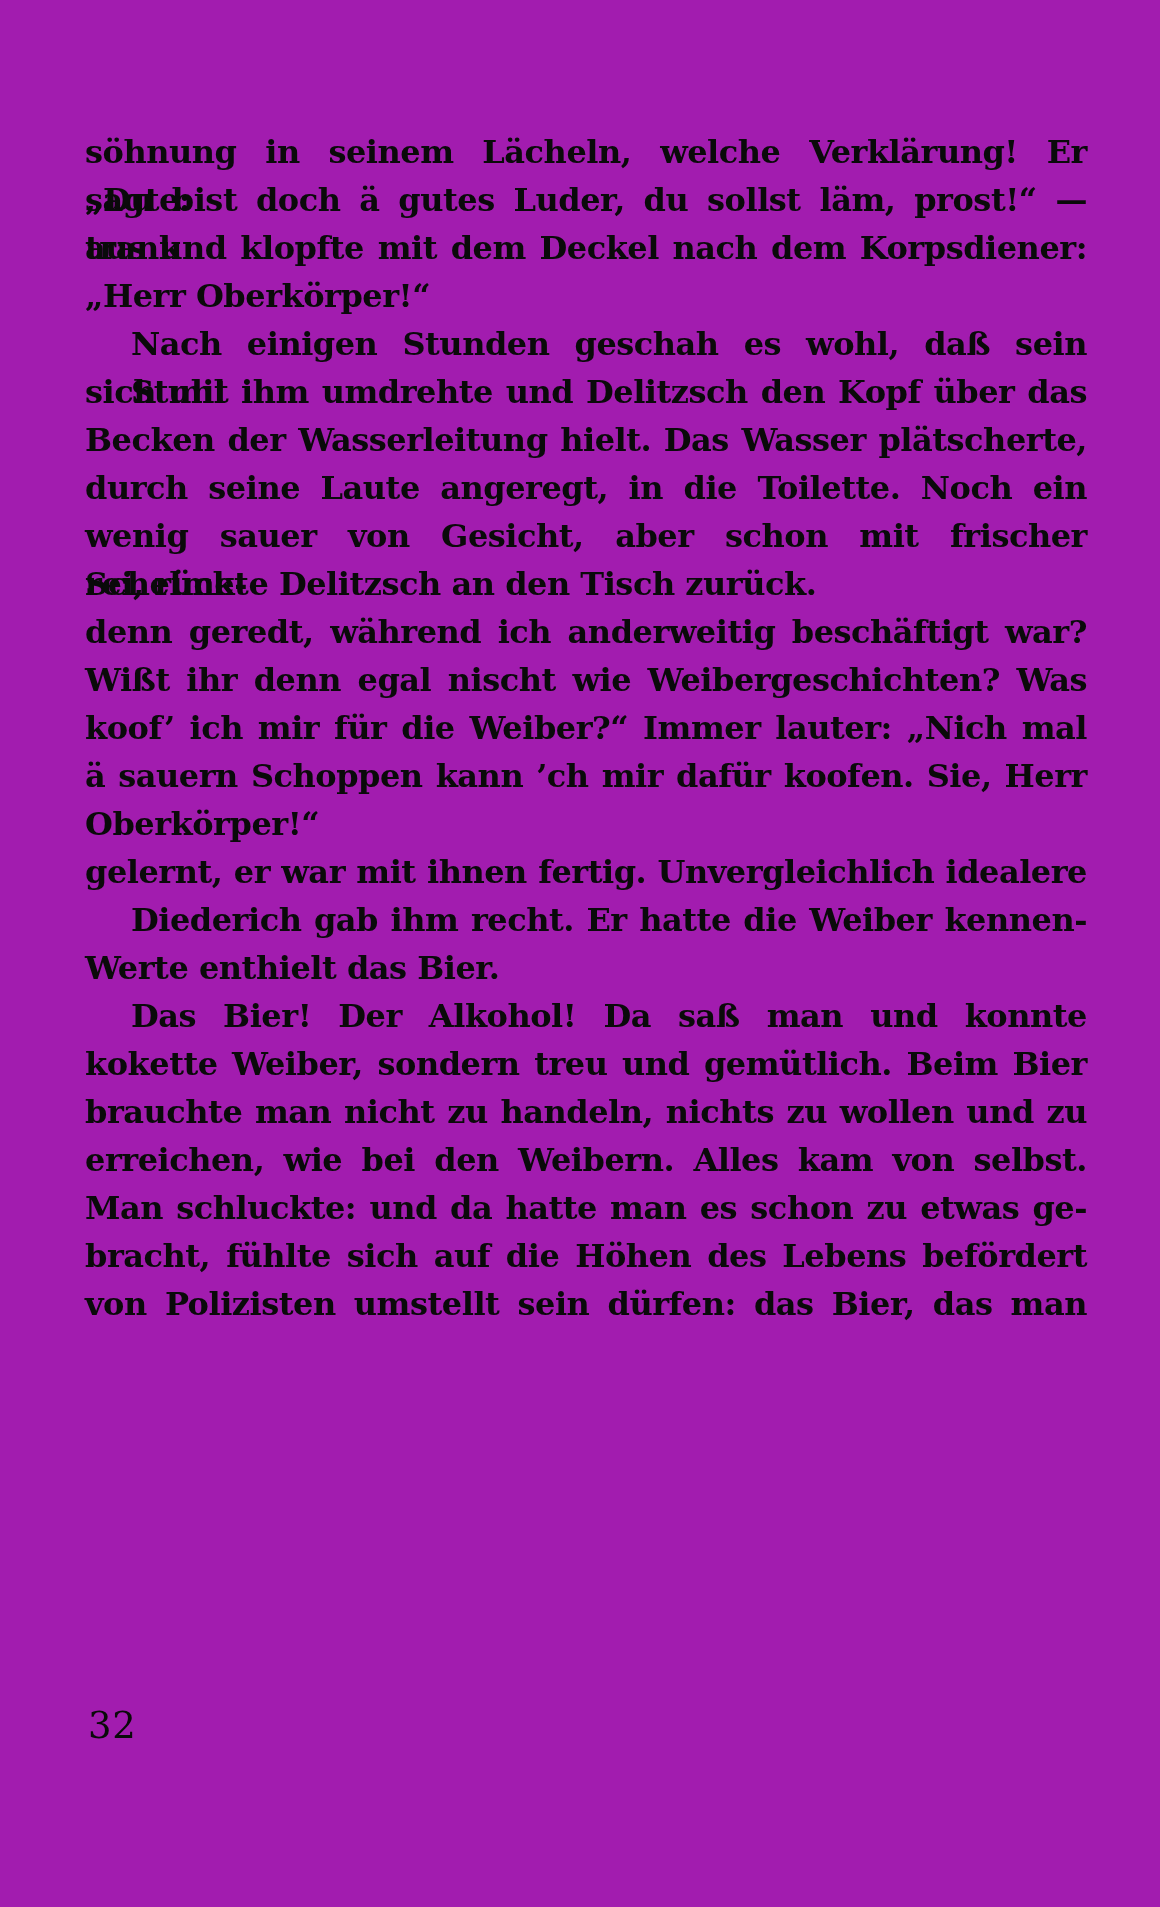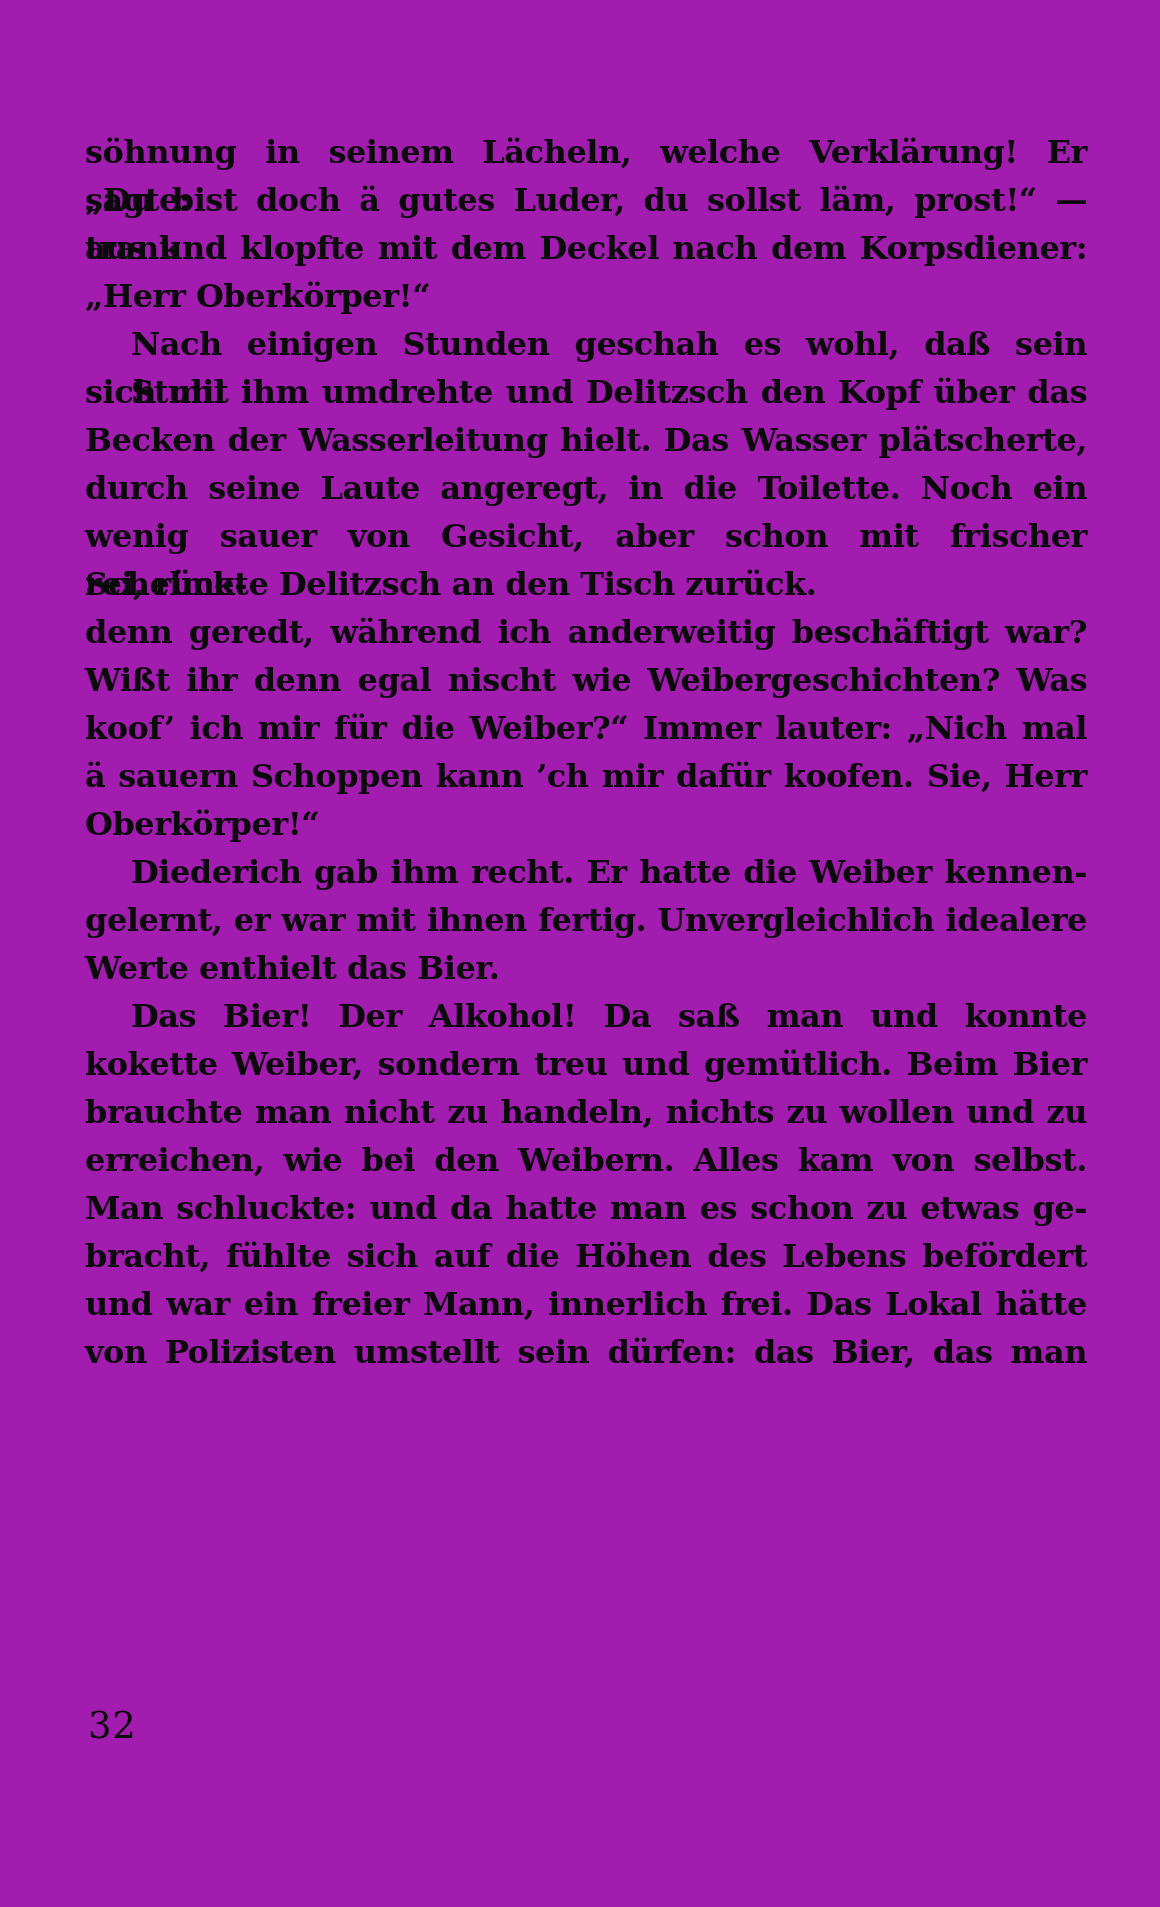--- a/index.html
+++ b/index.html
@@ -72,26 +72,25 @@
       <div class="line justify">sich mit ihm umdrehte und Delitzsch den Kopf über das</div>
       <div class="line justify">Becken der Wasserleitung hielt. Das Wasser plätscherte,</div>
       <div class="line justify">durch seine Laute angeregt, in die Toilette. Noch ein</div>
       <div class="line justify">wenig sauer von Gesicht, aber schon mit frischer Schelme-</div>
       <div class="line">rei, rückte Delitzsch an den Tisch zurück.</div>
       <div class="line justify">denn geredt, während ich anderweitig beschäftigt war?</div>
       <div class="line justify">Wißt ihr denn egal nischt wie Weibergeschichten? Was</div>
       <div class="line justify">koof’ ich mir für die Weiber?“ Immer lauter: „Nich mal</div>
       <div class="line justify">ä sauern Schoppen kann ’ch mir dafür koofen. Sie, Herr</div>
       <div class="line">Oberkörper!“</div>
+      <div class="line justify">gelernt, er war mit ihnen fertig. Unvergleichlich idealere</div>
       <div class="line indent justify">Diederich gab ihm recht. Er hatte die Weiber kennen-</div>
-      <div class="line justify">gelernt, er war mit ihnen fertig. Unvergleichlich idealere</div>
       <div class="line">Werte enthielt das Bier.</div>
       <div class="line indent justify">Das Bier! Der Alkohol! Da saß man und konnte</div>
       <div class="line justify">kokette Weiber, sondern treu und gemütlich. Beim Bier</div>
       <div class="line justify">brauchte man nicht zu handeln, nichts zu wollen und zu</div>
       <div class="line justify">erreichen, wie bei den Weibern. Alles kam von selbst.</div>
       <div class="line justify">Man schluckte: und da hatte man es schon zu etwas ge-</div>
       <div class="line justify">bracht, fühlte sich auf die Höhen des Lebens befördert</div>
-      <div class="line justify">und war ein freier Mann, innerlich frei. Das Lokal hätte</div>
       <div class="line justify">von Polizisten umstellt sein dürfen: das Bier, das man</div>
     </div>
   <div class="page-number">32</div>
 </div>
 
 </body></html>

